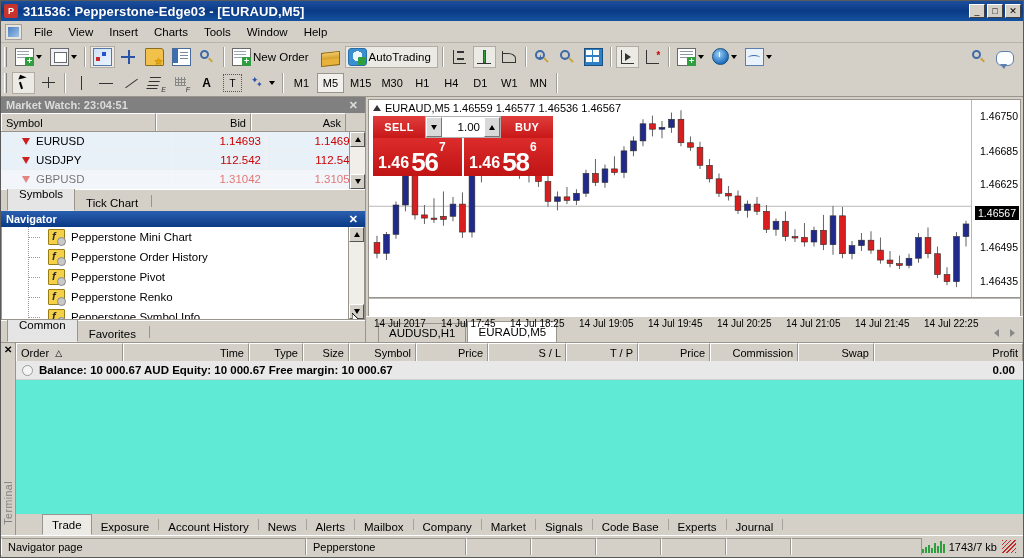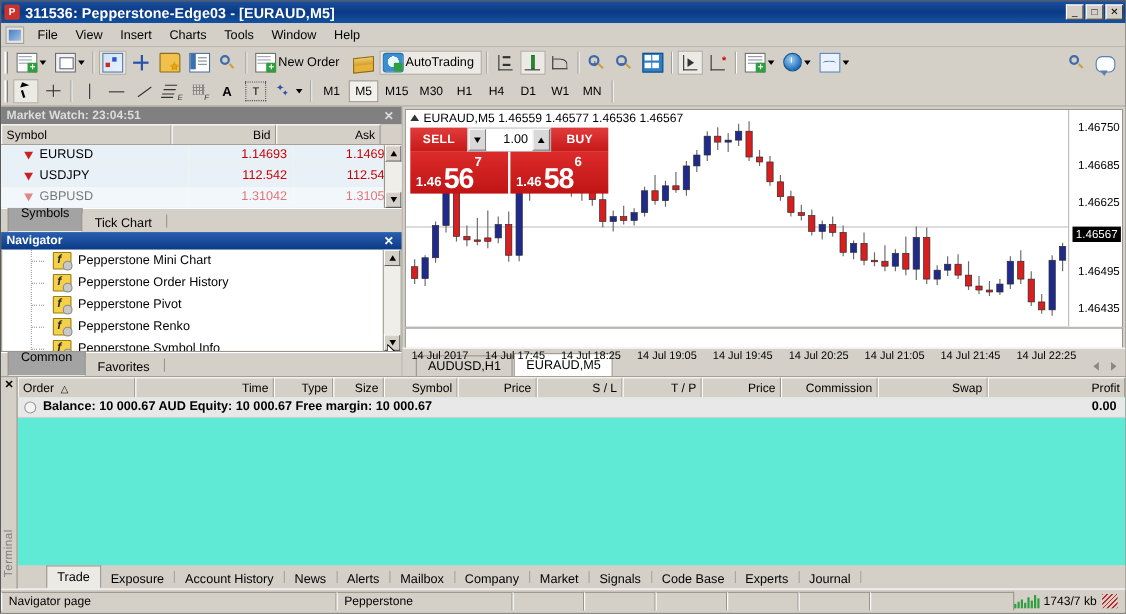--- a/index.html
+++ b/index.html
@@ -194,21 +194,21 @@
   .vs-tri-up{width:0;height:0;border-left:3.5px solid transparent;border-right:3.5px solid transparent;
     border-bottom:5px solid #000;}
   .vs-tri-dn{width:0;height:0;border-left:3.5px solid transparent;border-right:3.5px solid transparent;
     border-top:5px solid #000;}
   .vs-track{flex:1;background:#f0eee8;}
 
   .tabstrip{height:21px;display:flex;align-items:flex-end;padding-left:6px;
     background:#d4d0c8;border-top:1px solid #fff;flex:0 0 auto;}
   .ptab{height:17px;padding:0 11px;font-size:11.5px;display:flex;align-items:center;
     background:#d4d0c8;color:#000;box-sizing:border-box;}
-  .ptab.sel{background:#a3a3a3;border:1px solid #9a958c;border-bottom:1px solid #eceae4;
+  .ptab.sel{background:#e5e5e5;border:1px solid #9a958c;border-bottom:1px solid #eceae4;
     height:35px;font-weight:normal;}
   .ptab-sep{width:1px;height:12px;background:#9a958c;align-self:center;margin:0 2px;}
 
   .nav{flex:1;display:flex;flex-direction:column;min-height:0;}
   .nav-body{flex:1;background:#fff;position:relative;overflow:hidden;border:1px solid #9a958c;
     border-top:none;box-sizing:border-box;}
   .nav-item{display:flex;align-items:center;height:20px;padding-left:46px;font-size:11.5px;
     color:#000;position:relative;}
   .nav-item:before{content:"";position:absolute;left:26px;top:0;bottom:0;width:1px;
     background:repeating-linear-gradient(180deg,#9a9a9a 0 1px,transparent 1px 2px);}
@@ -237,21 +237,21 @@
   .oct-vol{flex:1;display:flex;align-items:stretch;background:#fff;border:1px solid #b0b0b0;
     box-sizing:border-box;}
   .spin{width:16px;background:#d9d9d9;border:1px solid #fff;border-right-color:#777;
     border-bottom-color:#777;box-sizing:border-box;display:flex;align-items:center;justify-content:center;}
   .oct-volval{flex:1;display:flex;align-items:center;justify-content:flex-end;padding-right:4px;
     font-size:11.5px;color:#000;background:#fff;}
   .oct-prices{display:flex;height:38px;}
   .oct-price{flex:1;background:linear-gradient(180deg,#dc2b2b,#c01414);color:#fff;position:relative;
     display:flex;align-items:flex-end;padding:0 3px 1px 5px;box-sizing:border-box;}
   .oct-price.left{border-right:2px solid #fff;}
-  .pp-small{font-size:12px;font-weight:bold;margin-bottom:3px;}
+  .pp-small{font-size:16px;font-weight:bold;margin-bottom:3px;}
   .pp-big{font-size:26px;font-weight:bold;line-height:26px;margin-left:2px;letter-spacing:-1px;}
   .pp-sup{font-size:12px;font-weight:bold;align-self:flex-start;margin-top:2px;margin-left:1px;}
 
   .pricescale{position:absolute;right:0;top:0;bottom:0;width:48px;background:#fff;
     border-left:1px solid #b8b8b8;z-index:4;}
   .pl{position:absolute;right:2px;font-size:10.5px;color:#000;white-space:nowrap;}
   .pl.cur{background:#000;color:#fff;padding:1px 3px;right:1px;font-size:10.5px;}
   .timescale{height:18px;background:#fff;border-top:1px solid #b8b8b8;position:relative;
     flex:0 0 auto;margin:0 2px;border-left:1px solid #9a958c;border-right:1px solid #9a958c;
     box-sizing:border-box;}
@@ -821,21 +821,21 @@
         </div>
         <div class="th r" style="width:126px">Time</div>
         <div class="th r" style="width:54px">Type</div>
         <div class="th r" style="width:46px">Size</div>
         <div class="th r" style="width:67px">Symbol</div>
         <div class="th r" style="width:72px">Price</div>
         <div class="th r" style="width:78px">S / L</div>
         <div class="th r" style="width:72px">T / P</div>
         <div class="th r" style="width:72px">Price</div>
         <div class="th r" style="width:88px">Commission</div>
-        <div class="th r" style="width:100px">Swap</div>
+        <div class="th r" style="width:76px">Swap</div>
         <div class="th r" style="flex:1">Profit</div>
       </div>
       <div class="term-rows">
         <div class="balrow">
           <span class="bal-dot"></span>
           <span class="bal-txt">Balance: 10 000.67 AUD  Equity: 10 000.67  Free margin: 10 000.67</span>
           <span class="bal-profit">0.00</span>
         </div>
       </div>
       <div class="bottabs">

